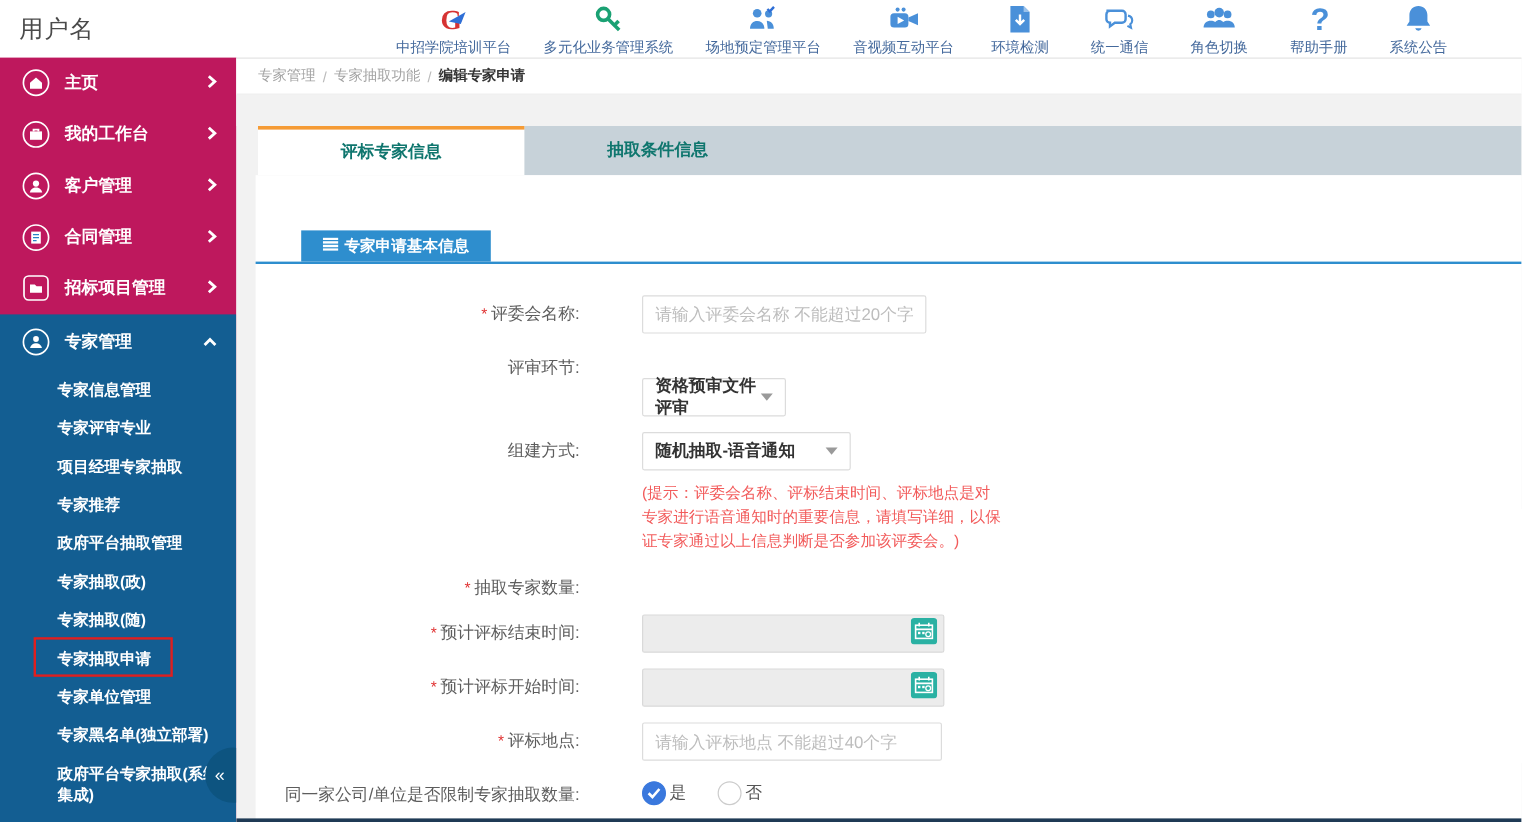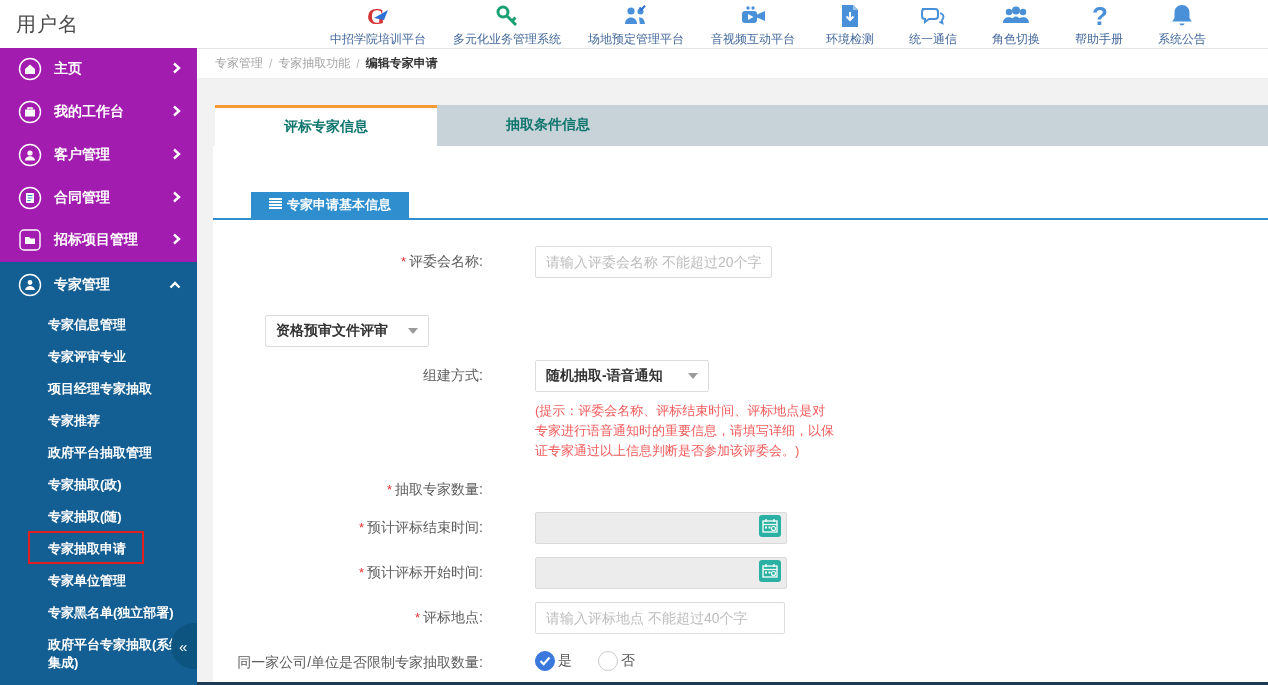--- a/index.html
+++ b/index.html
@@ -11,21 +11,21 @@
   
   .header { height:48px; display:flex; align-items:center; background:#fff; padding:0 10px 0 16px; }
   .username { font-size:20px; color:#4a4a4a; letter-spacing:1px; }
   .nav { margin-left:auto; display:flex; align-items:flex-start; gap:27px; padding-right:48px; }
   .nav-item { display:flex; flex-direction:column; align-items:center; cursor:pointer; min-width:56px; }
   .nav-ico { height:28px; display:flex; align-items:flex-end; justify-content:center; }
   .nav-label { font-size:12px; color:#44699c; margin-top:2px; white-space:nowrap; }
   
   .bodywrap { display:flex; height:637px; }
   
-  .sidebar { width:197px; flex-shrink:0; background:#a21caf; color:#fff; display:flex; flex-direction:column; position:relative; overflow:hidden; }
+  .sidebar { width:197px; flex-shrink:0; background:#be185d; color:#fff; display:flex; flex-direction:column; position:relative; overflow:hidden; }
   .side-item { height:47px; display:flex; align-items:center; padding:0 16px 0 18px; cursor:pointer; font-size:14px; }
   .side-icon { width:24px; height:24px; flex-shrink:0; }
   .side-label { margin-left:12px; flex:1; font-weight:bold; }
   .chev { flex-shrink:0; }
   .expanded { background:#135e92; flex:1; padding-bottom:6px; }
   .sub { padding:7px 10px 7px 48px; font-size:13px; font-weight:bold; cursor:pointer; position:relative; white-space:nowrap; }
   .sub.wrap { white-space:normal; line-height:1.4; }
   .sub .highlight { position:absolute; left:28px; top:-2px; width:116px; height:33px; border:2px solid #e01f1f; pointer-events:none; }
   .collapse-btn { position:absolute; right:-20px; bottom:16px; width:46px; height:46px; border-radius:50%;
     background:#0d5480; color:#fff; font-size:15px; display:flex; align-items:center; padding-left:8px; cursor:pointer; }
@@ -49,21 +49,21 @@
   .flabel { width:270px; text-align:right; font-size:14px; color:#5d5d5d; padding-top:7px; flex-shrink:0; }
   .req { color:#e03131; margin-right:3px; font-size:13px; }
   .ffield { margin-left:52px; }
   .tinput { height:32px; border:1px solid #dcdcdc; border-radius:2px; padding:0 10px; font-size:14px; color:#333;
     font-family:"Liberation Sans","DejaVu Sans",sans-serif; outline:none; }
   .tinput::placeholder { color:#bdbdbd; }
   .w237 { width:237px; } .w252 { width:252px; } .w250 { width:250px; }
   .sel { height:32px; border:1px solid #dcdcdc; border-radius:2px; background:#fff; display:flex; align-items:center;
     padding:0 10px; font-size:14px; color:#333; font-weight:bold; cursor:pointer; }
   .sel .caret { margin-left:auto; width:0; height:0; border-left:5px solid transparent; border-right:5px solid transparent; border-top:6px solid #9a9a9a; }
-  .w144 { width:164px;margin-top:24px; } .w174 { width:174px; }
+  .w144 { width:120px;margin-top:24px; } .w174 { width:174px; }
   .hint { color:#f25b5b; font-size:13px; line-height:1.55; }
   .hint.block { width:300px; margin-top:9px; }
   .hint.single { margin-top:15px; white-space:nowrap; }
   .dateinput { width:252px; height:32px; background:#ececec; border:1px solid #d9d9d9; border-radius:2px;
     display:flex; align-items:center; justify-content:flex-end; padding-right:5px; }
   .num { height:38px; }
   .radio-row { display:flex; align-items:center; gap:26px; padding-top:3px; }
   .radio { display:flex; align-items:center; gap:3px; font-size:14px; color:#555; cursor:pointer; }
   .rdot { width:20px; height:20px; border-radius:50%; background:#fff; border:1px solid #ccc; }
   .rdot.on { background:#3a78dd; border-color:#3a78dd; display:flex; align-items:center; justify-content:center; }
@@ -314,20 +314,21 @@
       <div class="form">
 
         <div class="row">
           <div class="flabel"><span class="req">*</span><span>评委会名称:</span></div>
           <div class="ffield">
             <input class="tinput w237" placeholder="请输入评委会名称 不能超过20个字" style="">
           </div>
         </div>
 
         <div class="row">
+          <div class="flabel"><span>评审环节:</span></div>
           <div class="ffield">
             <div class="sel w144">
               <span>资格预审文件评审</span>
               <span class="caret"></span>
             </div>
           </div>
         </div>
 
         <div class="row">
           <div class="flabel"><span>组建方式:</span></div>

